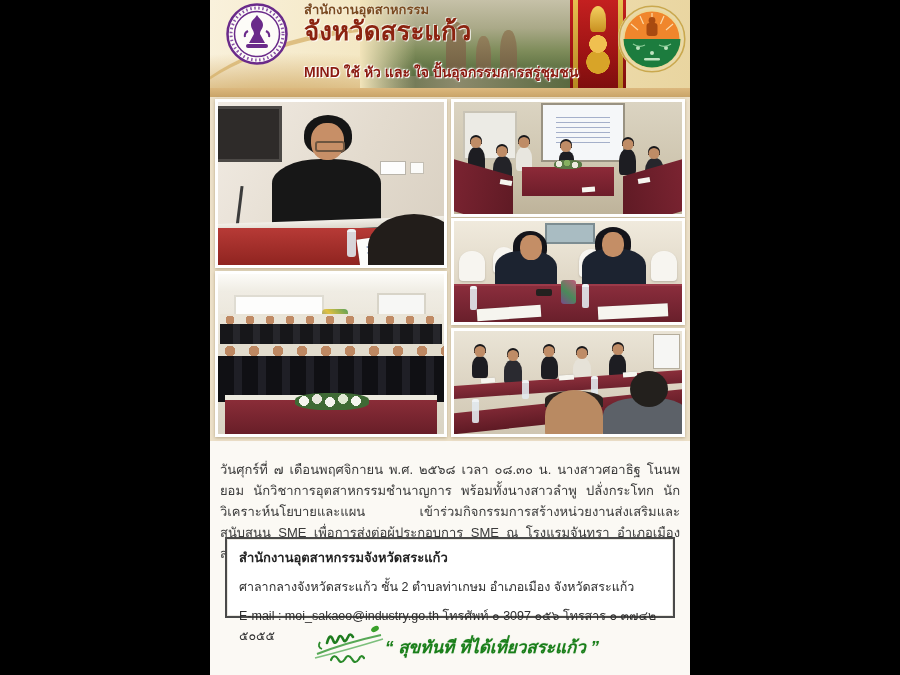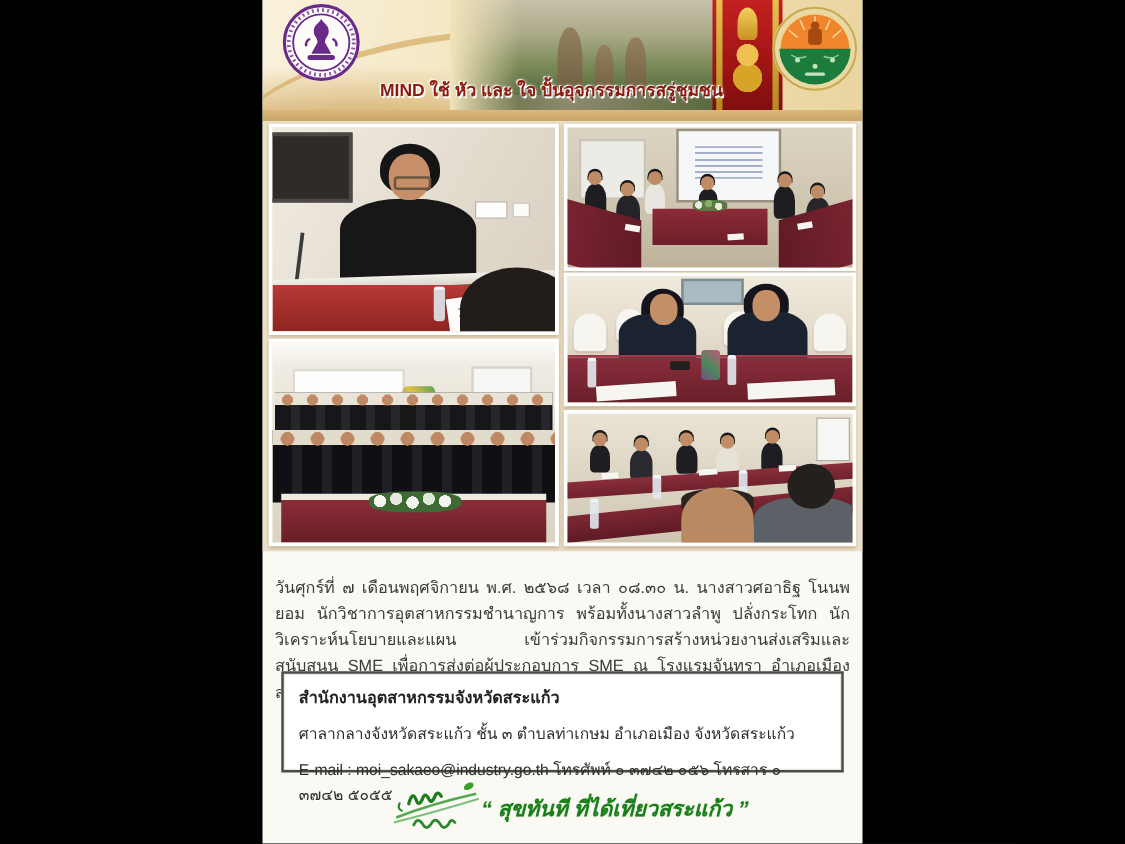--- a/index.html
+++ b/index.html
@@ -193,20 +193,24 @@
       <svg class="emblem-left" viewBox="0 0 62 62">
         <circle cx="31" cy="31" r="29.5" fill="#fdfcf8" stroke="#6a2a8a" stroke-width="2.5"></circle>
         <circle cx="31" cy="31" r="26" fill="none" stroke="#8a55a5" stroke-width="3" stroke-dasharray="1.5 2.6"></circle>
         <circle cx="31" cy="31" r="22.5" fill="none" stroke="#6a2a8a" stroke-width="1.5"></circle>
         <path d="M31 12c-2 4-6 5-6 10 0 4 3 5 3 9l-5 9h16l-5-9c0-4 3-5 3-9 0-5-4-6-6-10z" fill="#6a2a8a"></path>
         <rect x="20" y="41" width="22" height="4" rx="2" fill="#6a2a8a"></rect>
         <path d="M22 28q-4 2-3 6M40 28q4 2 3 6" stroke="#6a2a8a" stroke-width="2" fill="none"></path>
       </svg>
       <div class="mind-label">MIND</div>
 
+      <div class="office-block">
+        <div class="office1">สำนักงานอุตสาหกรรม</div>
+        <div class="office2">จังหวัดสระแก้ว</div>
+      </div>
       <div class="tagline">MIND ใช้ หัว และ ใจ ปั้นอุจกรรมการสรู่ชุมชน</div>
 
       <svg class="seal-right" viewBox="0 0 70 70">
         <circle cx="35" cy="35" r="34" fill="#e9d9a8"></circle>
         <circle cx="35" cy="35" r="32.8" fill="none" stroke="#caa84e" stroke-width="1.6"></circle>
         <circle cx="35" cy="35" r="28.5" fill="#f0862c" stroke="#ecd896" stroke-width="2"></circle>
         <path d="M6.5 35A28.5 28.5 0 0 0 63.5 35Z" fill="#1c7c3e"></path>
         <g stroke="#fcd9a8" stroke-width="1.2" fill="none">
           <path d="M35 9v9M23 12l3.5 8M47 12l-3.5 8M14 20l7 6M56 20l-7 6"></path>
         </g>
@@ -321,22 +325,22 @@
         <div class="abs p5-fg1h"></div>
         <div class="abs p5-fg2b"></div>
         <div class="abs p5-fg2h"></div>
       </div>
     </div>
 
     <p class="article">วันศุกร์ที่ ๗ เดือนพฤศจิกายน พ.ศ. ๒๕๖๘ เวลา ๐๘.๓๐ น. นางสาวศอาธิฐ โนนพยอม นักวิชาการอุตสาหกรรมชำนาญการ พร้อมทั้งนางสาวลำพู ปลั่งกระโทก นักวิเคราะห์นโยบายและแผน เข้าร่วมกิจกรรมการสร้างหน่วยงานส่งเสริมและสนับสนุน SME เพื่อการส่งต่อผู้ประกอบการ SME ณ โรงแรมจันทรา อำเภอเมืองสระแก้ว จังหวัดสระแก้ว</p>
 
     <div class="contact-box">
       <p class="contact-org">สำนักงานอุตสาหกรรมจังหวัดสระแก้ว</p>
-      <p class="contact-line">ศาลากลางจังหวัดสระแก้ว ชั้น ๓ ตำบลท่าเกษม อำเภอเมือง จังหวัดสระแก้ว</p>
-      <p class="contact-line">E-mail : moi_sakaeo@industry.go.th โทรศัพท์ ๐ ๓๗๔๒ ๐๕๖ โทรสาร ๐ ๓๗๔๒ ๕๐๕๕</p>
+      <p class="contact-line">ศาลากลางจังหวัดสระแก้ว ชั้น 2 ตำบลท่าเกษม อำเภอเมือง จังหวัดสระแก้ว</p>
+      <p class="contact-line">E-mail : moi_sakaeo@industry.go.th โทรศัพท์ ๐ 3097 ๐๕๖ โทรสาร ๐ ๓๗๔๒ ๕๐๕๕</p>
     </div>
 
     <div class="footer">
       <svg class="tour-logo" viewBox="0 0 72 46">
         <path d="M4 30 Q 32 19 68 11" stroke="#3a9a3a" stroke-width="2" fill="none" opacity="0.85"></path>
         <path d="M2 34 Q 34 26 70 15" stroke="#7cbf7c" stroke-width="1.5" fill="none"></path>
         <path d="M14 19q3-11 6-3 2 6 5-1 2-6 5 0 2 5 5-2 2-5 5 0" stroke="#1e7c1e" stroke-width="2.6" fill="none" stroke-linecap="round"></path>
         <path d="M18 36q3-7 7-1 3 6 7 0 3-6 7 0 3 6 7 0 2-5 5-1" stroke="#2a8a2a" stroke-width="2.2" fill="none" stroke-linecap="round"></path>
         <path d="M9 25q-5-2-2-7" stroke="#2a8a2a" stroke-width="1.8" fill="none"></path>
         <ellipse cx="62" cy="5" rx="4.2" ry="2.6" fill="#3aa02a" transform="rotate(-30 62 5)"></ellipse>

